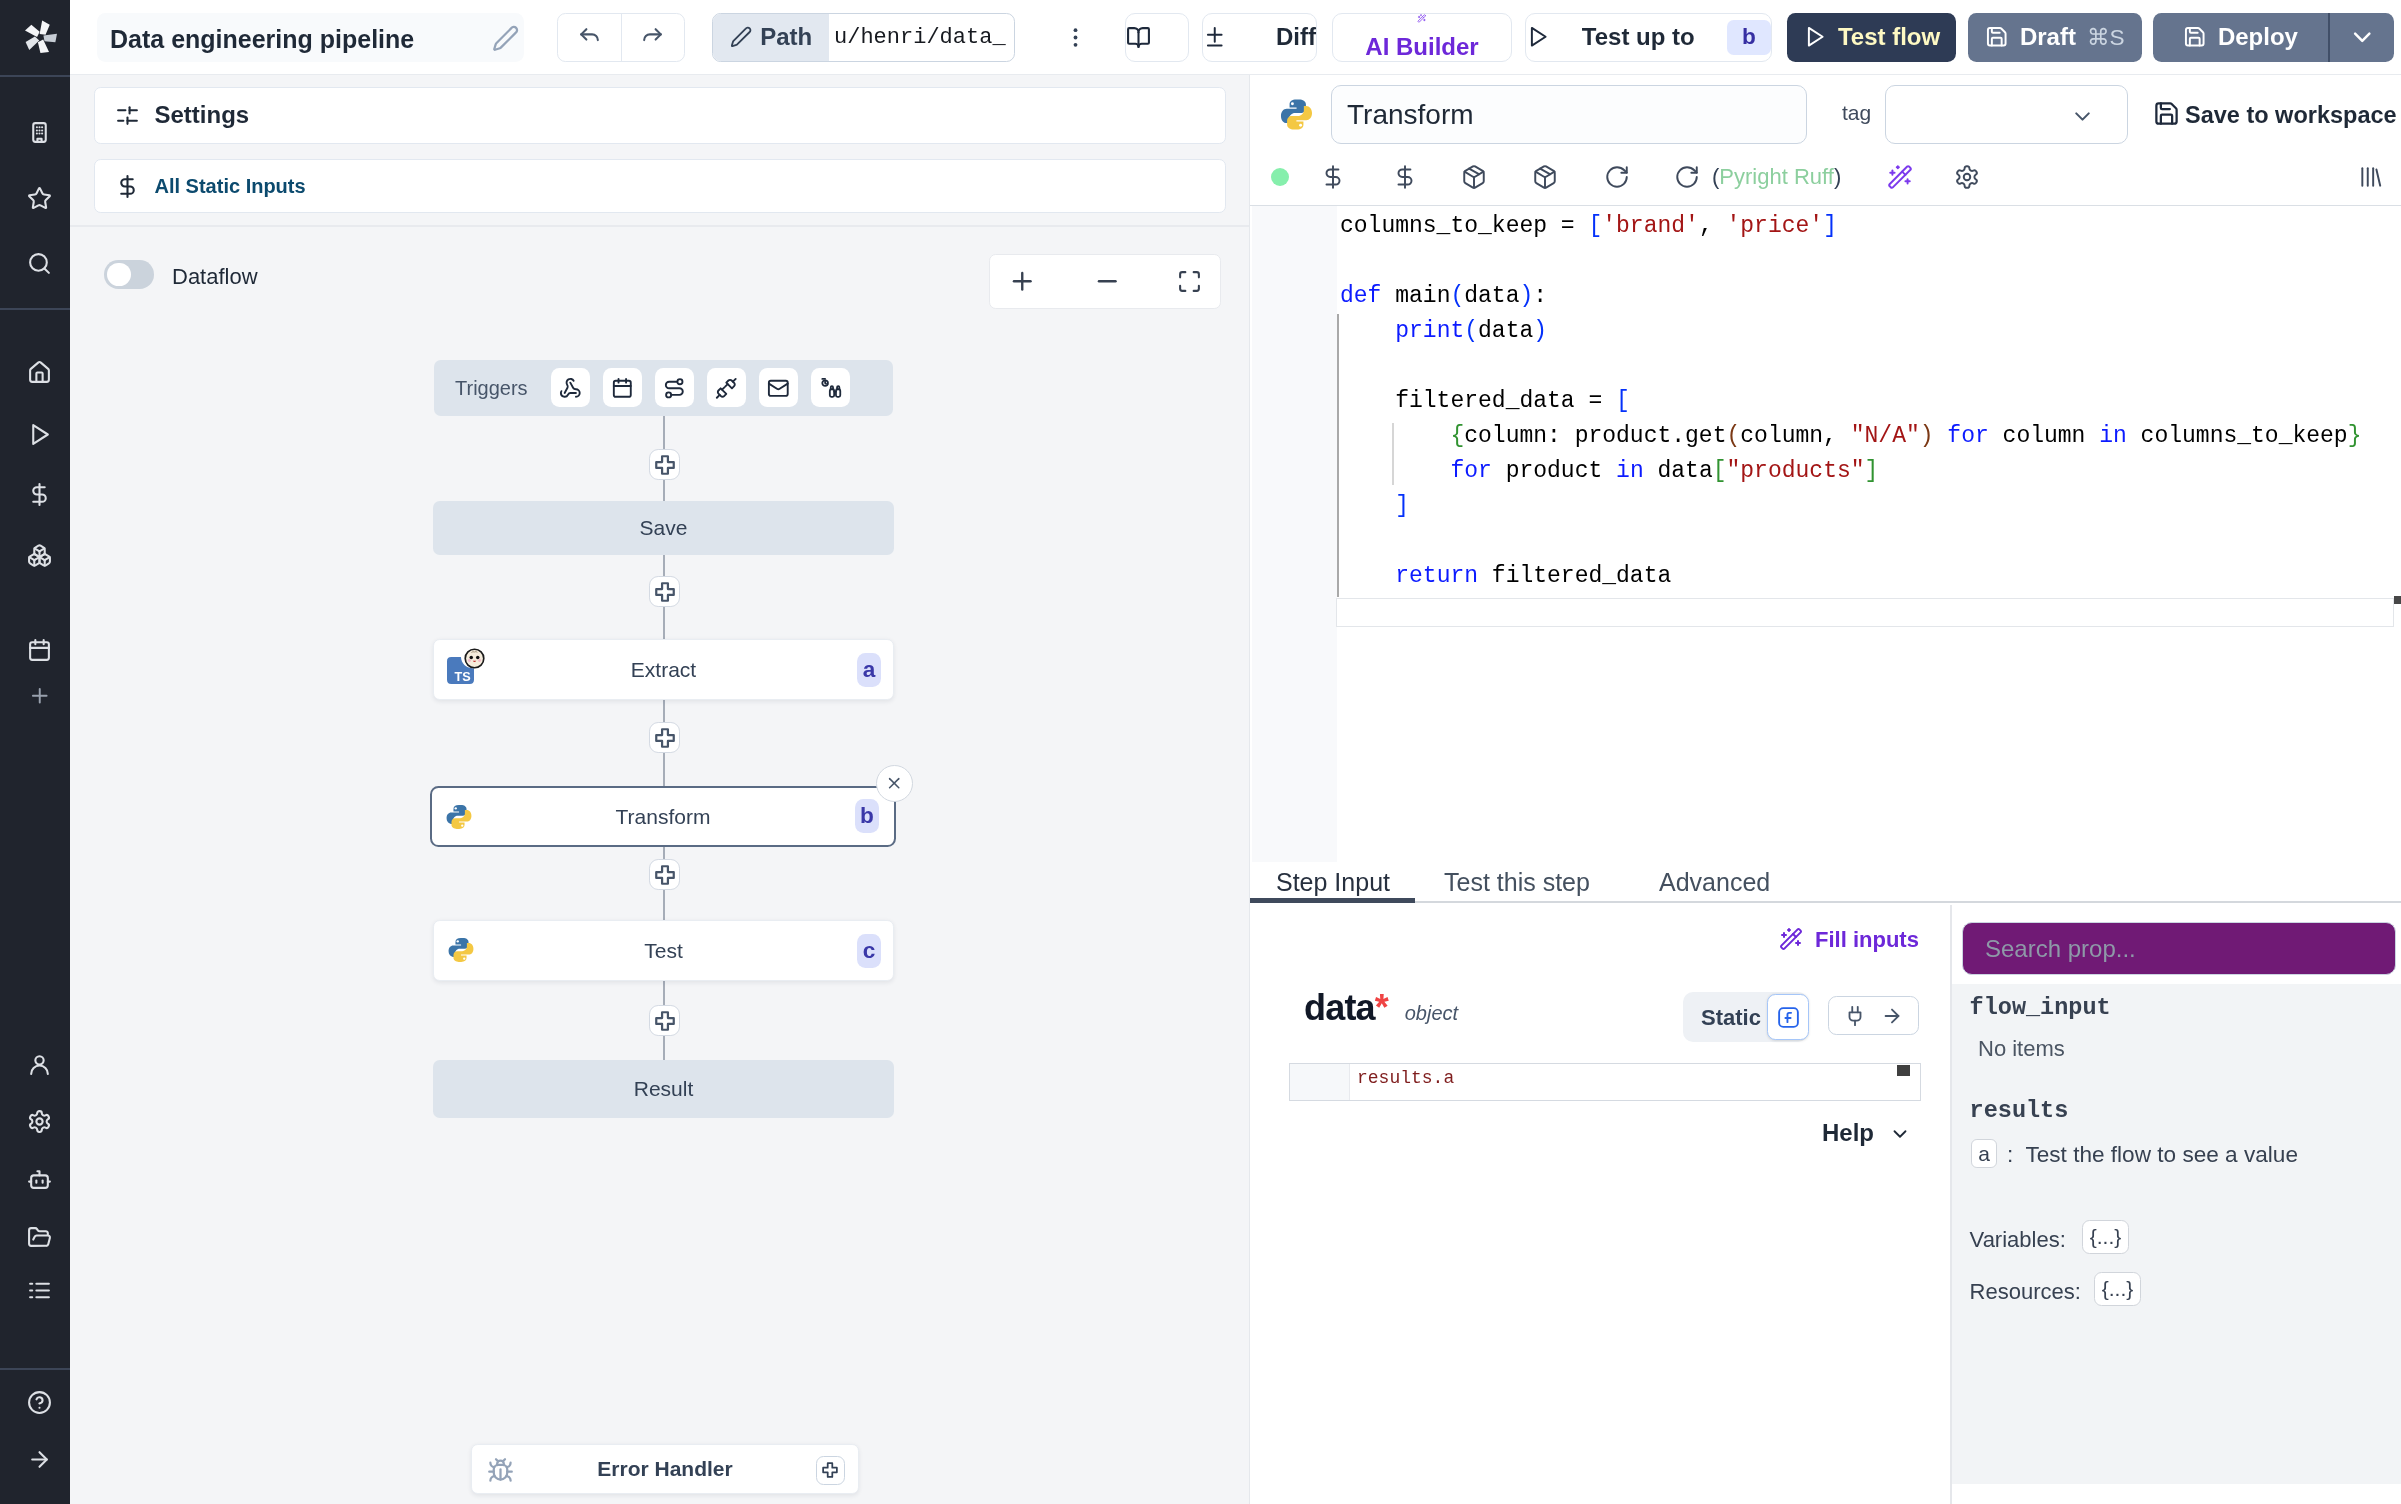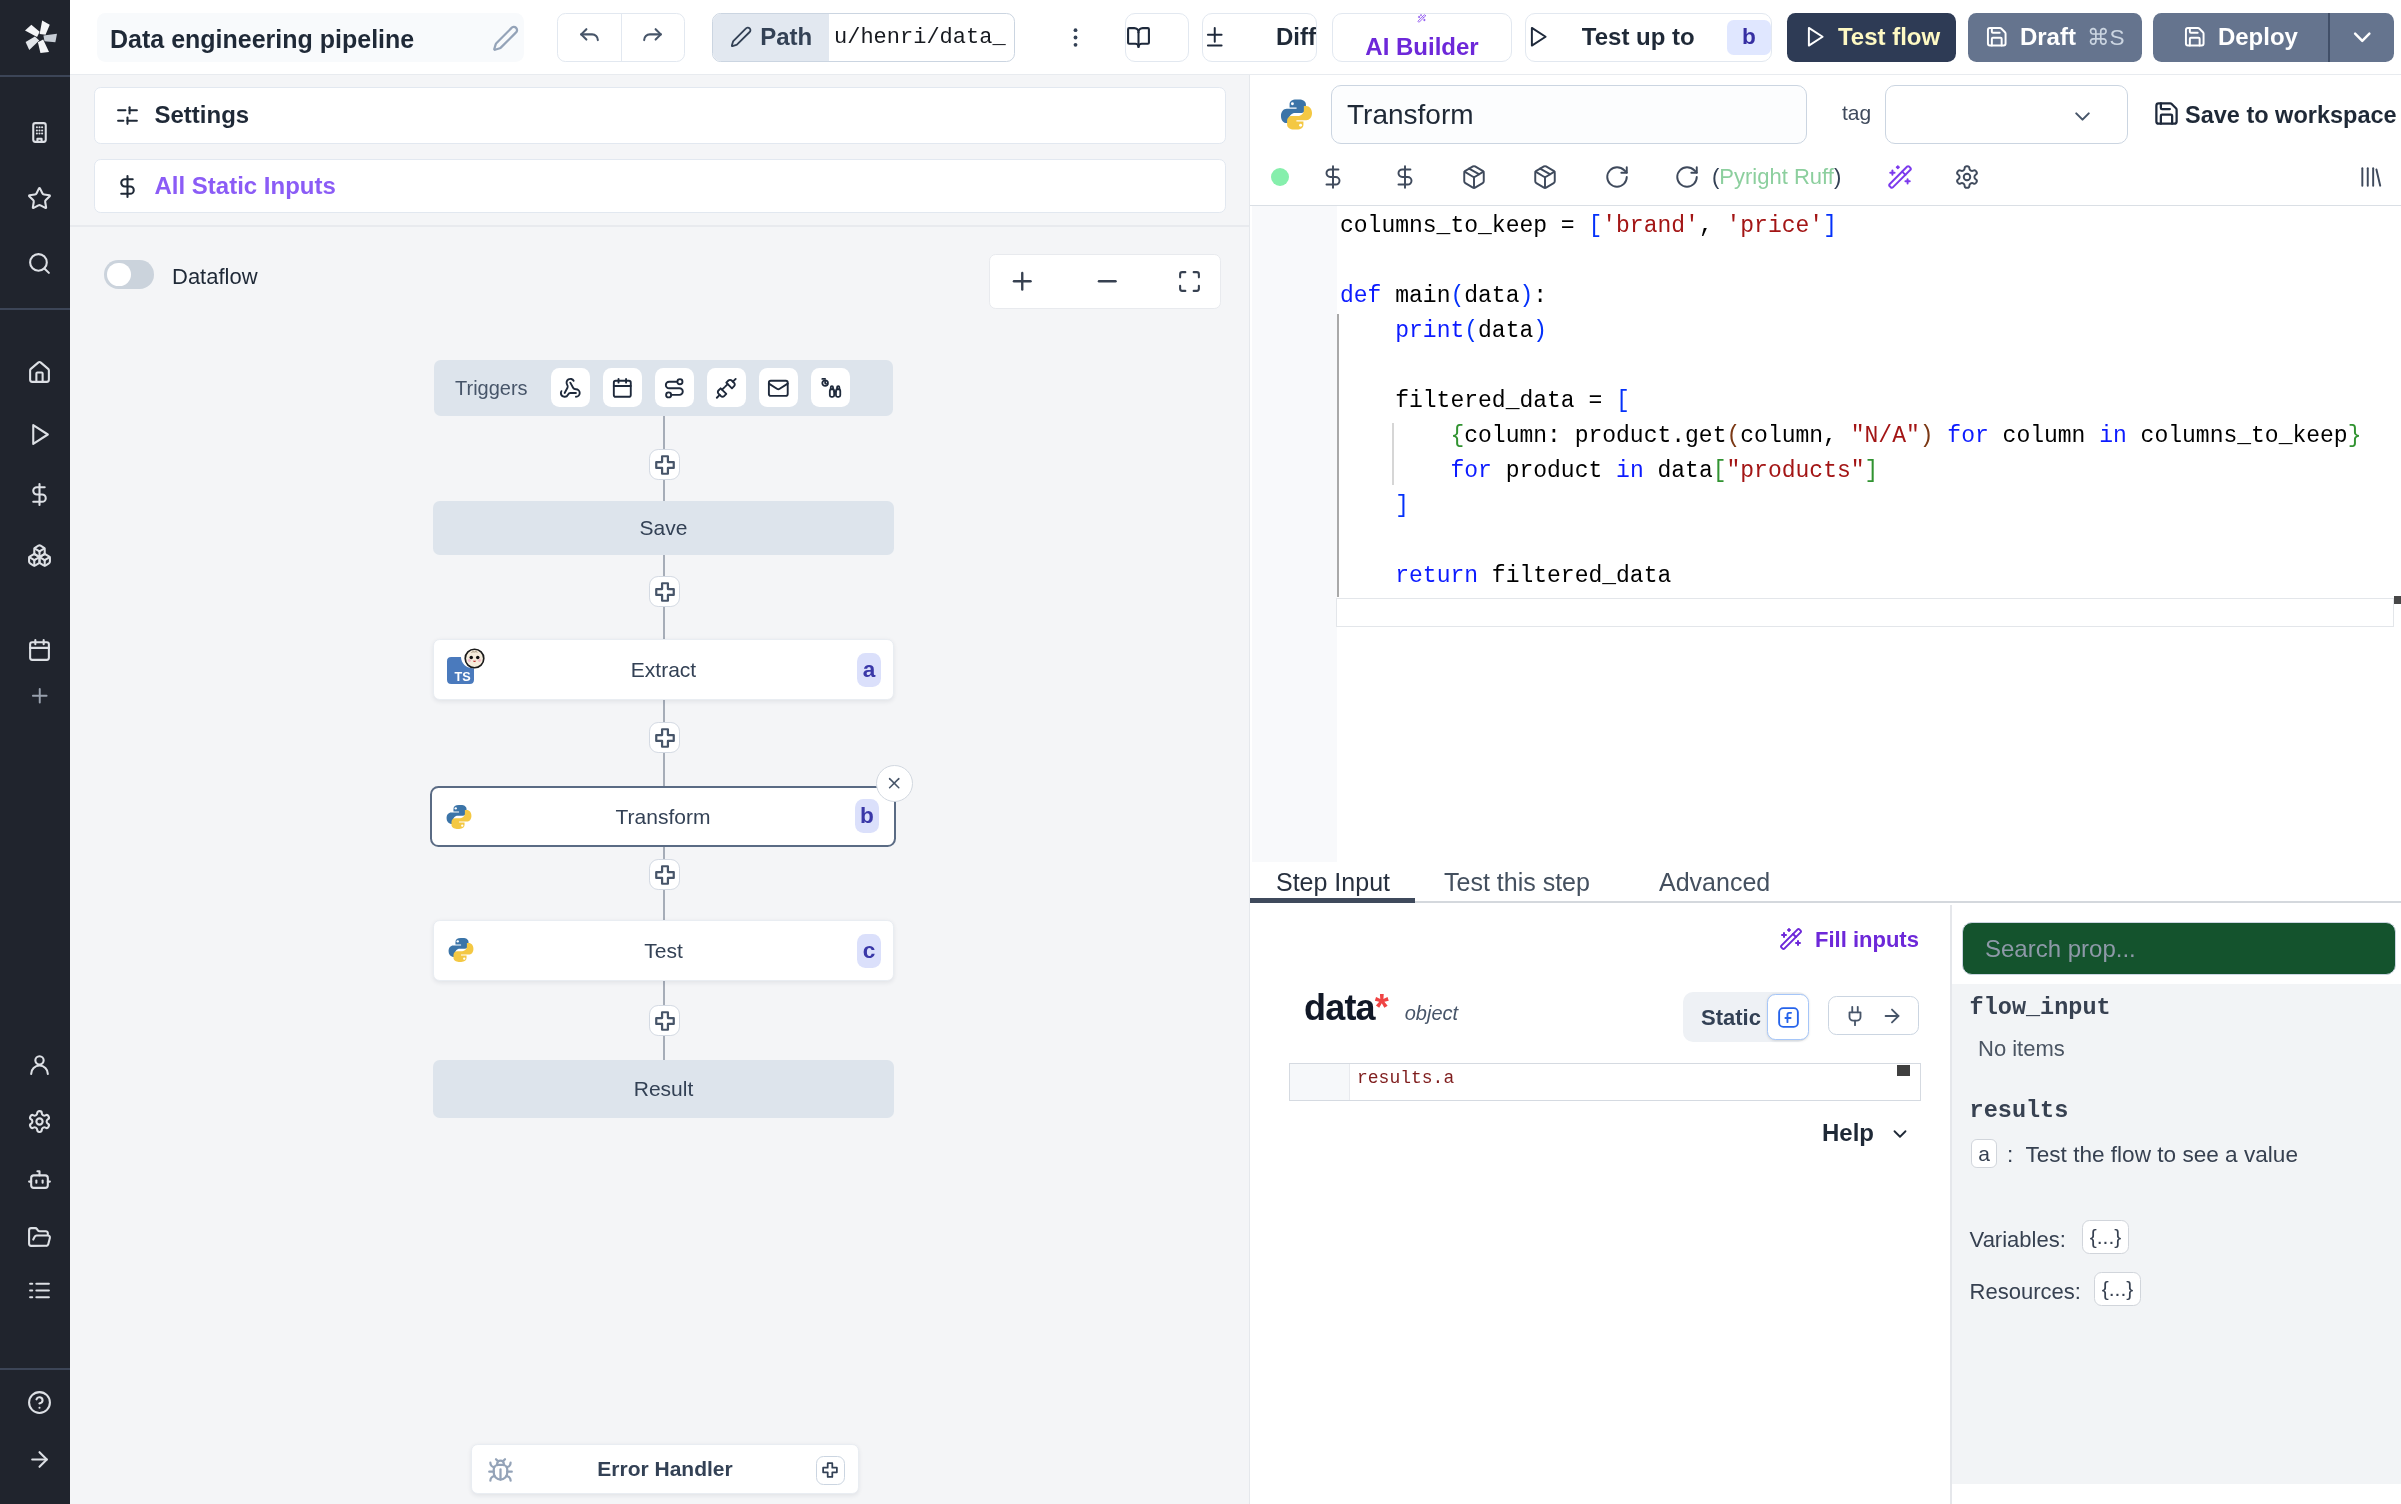--- a/index.html
+++ b/index.html
@@ -294,21 +294,21 @@
         <path d="M12 14v6"></path>
       </svg>
     <span style="font-size:24px;font-weight:bold;color:#1f2937;">Settings</span>
   </div>
 
   <div class="abs" style="left:23.5px;top:84px;width:1132px;height:54px;background:#fff;border:0.8px solid #e2e8f0;border-radius:6.7px;display:flex;align-items:center;padding-left:20px;gap:15px;">
     <svg width="25" height="25" viewBox="0 0 24 24" fill="none" stroke="#1f2937" stroke-width="2" stroke-linecap="round" stroke-linejoin="round">
         <path d="M12 2v20"></path>
         <path d="M17 5H9.5a3.5 3.5 0 0 0 0 7h5a3.5 3.5 0 0 1 0 7H6"></path>
       </svg>
-    <span style="font-size:24px;font-weight:bold;color:#8b5cf6;">All Static Inputs</span>
+    <span style="font-size:20px;font-weight:bold;color:#0c4a6e;">All Static Inputs</span>
   </div>
   <div class="abs" style="left:0;top:150px;width:1179px;height:1.7px;background:#e8eaee;"></div>
 
   <div class="abs" style="left:34px;top:185px;width:50px;height:28.5px;background:#cbd3dc;border-radius:14.2px;">
     <div class="abs" style="left:3.4px;top:2.5px;width:23.5px;height:23.5px;background:#fff;border-radius:50%;"></div>
   </div>
   <div class="abs" style="left:102px;top:189px;font-size:22px;color:#1f2937;">Dataflow</div>
 
   <div class="abs" style="left:919px;top:179px;width:232px;height:55px;background:#fff;border:0.8px solid #e8eaee;border-radius:6.7px;display:flex;align-items:center;justify-content:space-between;padding:0 18.4px;color:#374151;">
     <svg width="28.5" height="28.5" viewBox="0 0 24 24" fill="none" stroke="currentColor" stroke-width="2" stroke-linecap="round">
@@ -655,21 +655,21 @@
     <div class="abs mono" style="left:67px;top:4.2px;font-size:18px;color:#7f1d1d;">results.a</div>
     <div class="abs" style="left:607px;top:0.8px;width:12.6px;height:11.7px;background:#3f3f3f;"></div>
   </div>
   <div class="abs" style="left:572px;top:1044px;font-size:24px;font-weight:bold;color:#1f2937;">Help</div>
   <svg class="abs" style="left:639px;top:1048px;" width="22" height="22" viewBox="0 0 24 24" fill="none" stroke="#1f2937" stroke-width="2" stroke-linecap="round" stroke-linejoin="round">
       <path d="m6 9 6 6 6-6"></path>
     </svg>
 
   <div class="abs" style="left:700px;top:830px;width:1.7px;height:600px;background:#e5e7eb;"></div>
 
-  <div class="abs" style="left:712px;top:847px;width:434px;height:53px;border:0.8px solid #cbd5e1;border-radius:10px;background:#14532d;display:flex;align-items:center;padding-left:22px;font-size:24px;color:#8e99a8;">Search prop...</div>
+  <div class="abs" style="left:712px;top:847px;width:434px;height:53px;border:0.8px solid #cbd5e1;border-radius:10px;background:#701a75;display:flex;align-items:center;padding-left:22px;font-size:24px;color:#8e99a8;">Search prop...</div>
   <div class="abs" style="left:702px;top:909px;width:451px;height:500px;background:#f2f4f6;">
     <div class="abs mono" style="left:17.6px;top:10px;font-size:23.5px;font-weight:bold;color:#374151;">flow_input</div>
     <div class="abs" style="left:26px;top:52px;font-size:22px;color:#4b5563;">No items</div>
     <div class="abs mono" style="left:17.6px;top:113px;font-size:23.5px;font-weight:bold;color:#374151;">results</div>
     <div class="abs" style="left:19px;top:155px;width:26px;height:28.5px;background:#fff;border:0.8px solid #d1d5db;border-radius:5.9px;text-align:center;font-size:21px;color:#374151;line-height:27px;">a</div>
     <div class="abs" style="left:55px;top:158px;font-size:22.6px;color:#374151;">:&nbsp; Test the flow to see a value</div>
     <div class="abs" style="left:17.6px;top:243px;font-size:22px;color:#374151;">Variables:</div>
     <div class="abs" style="left:130px;top:236px;width:47px;height:34px;background:#fff;border:0.8px solid #d1d5db;border-radius:7.5px;text-align:center;font-size:21px;color:#374151;line-height:32px;">{...}</div>
     <div class="abs" style="left:17.6px;top:295px;font-size:22px;color:#374151;">Resources:</div>
     <div class="abs" style="left:142px;top:288px;width:47px;height:34px;background:#fff;border:0.8px solid #d1d5db;border-radius:7.5px;text-align:center;font-size:21px;color:#374151;line-height:32px;">{...}</div>

